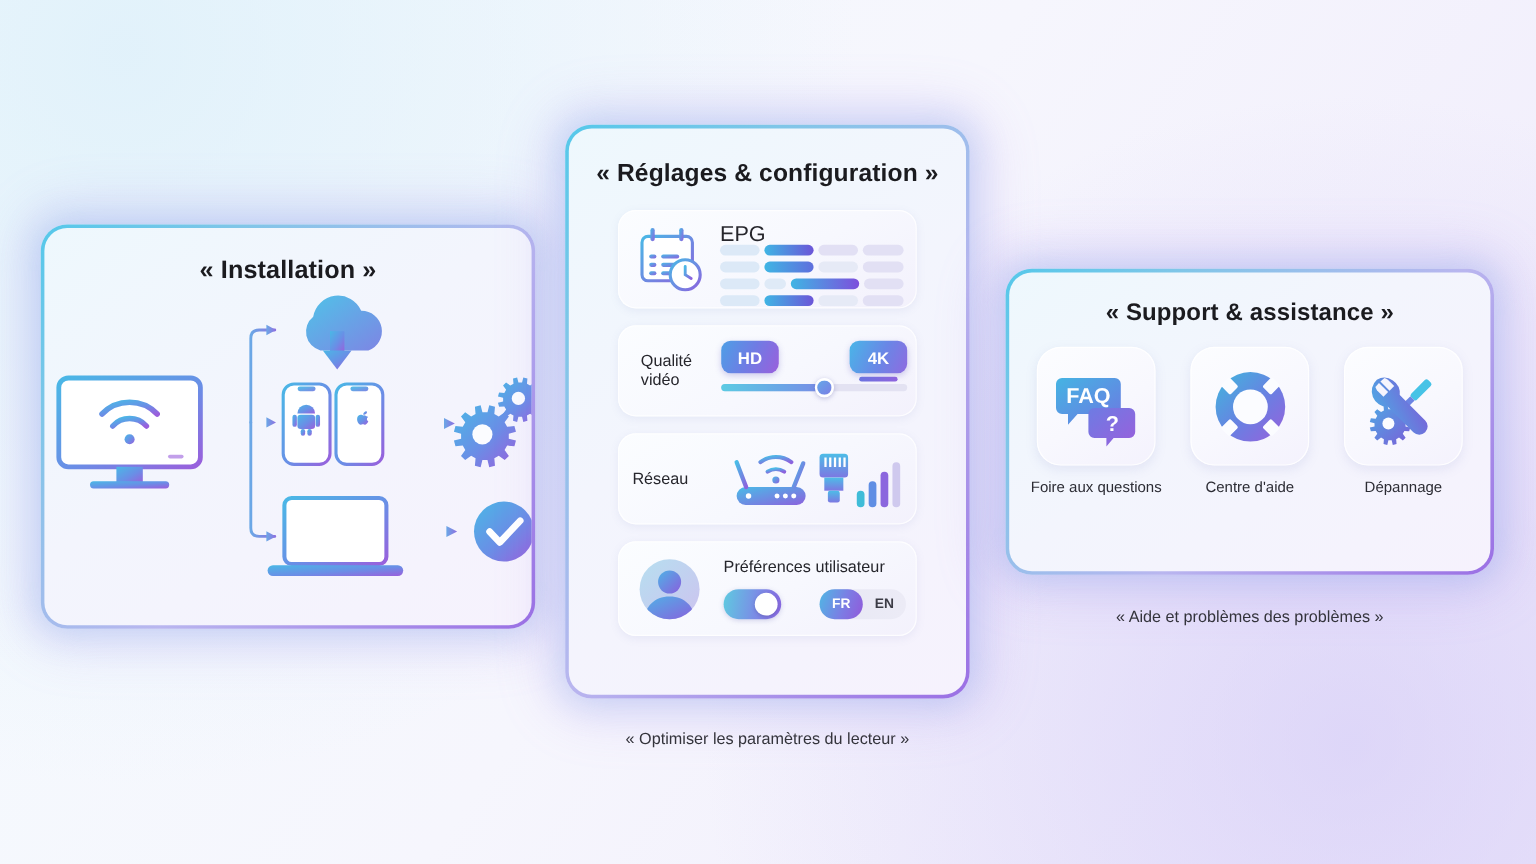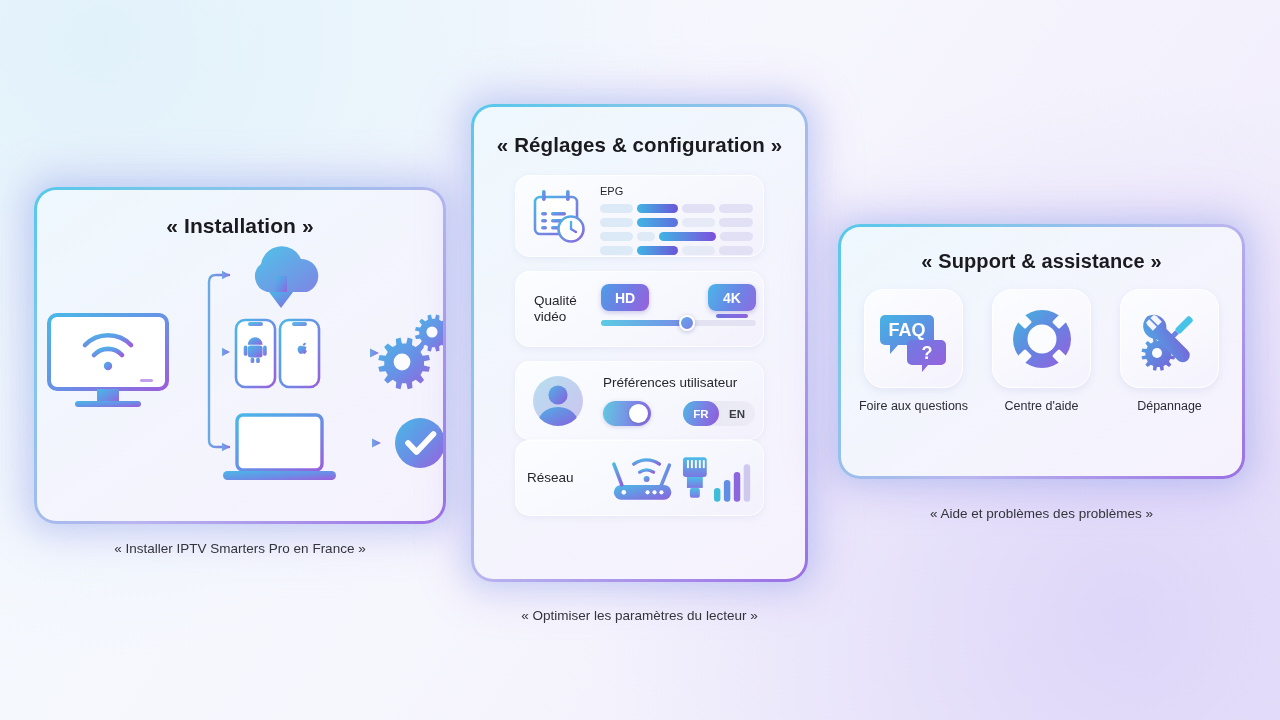--- a/index.html
+++ b/index.html
@@ -64,21 +64,21 @@
     padding: 0 12px;
   }
   #row-epg    { height: 82px; }
   #row-qual   { height: 76px; padding-left: 19px; }
   #row-net    { height: 76px; }
   #row-pref   { height: 79px; margin-bottom: 0; }
   .row-label { font-size: 13.5px; color: #26262c; line-height: 1.22; }
   #caption-settings { left: 471px; top: 608px; width: 337px; }
 
   
-  .epg-title { position: absolute; left: 85px; top: 10px; font-size: 11px; color: #26262c; }
+  .epg-title { position: absolute; left: 85px; top: 10px; font-size: 18px; color: #26262c; }
   .epg-bars { position: absolute; left: 85px; top: 29px; right: 11px; }
   .epg-line { display: flex; gap: 4px; margin-bottom: 5px; height: 9px; }
   .epg-seg { border-radius: 5px; height: 9px; }
 
   
   .badge {
     border-radius: 8px; color: #fff; font-weight: 700; font-size: 14px;
     display: flex; align-items: center; justify-content: center;
     background: linear-gradient(115deg, #4e9fe6 0%, #6f7ce4 50%, #9a5fdc 100%);
     box-shadow: 0 2px 5px rgba(100,90,190,.30);
@@ -234,21 +234,20 @@
           <path d="M344 201 l-9 -4.6 0 9.2 z" fill="url(#gArr)"></path>
         </g>
 
         <g>
           <circle cx="383" cy="201" r="25" fill="url(#gBP)"></circle>
           <path d="M371 201 l8.5 9 17 -18" fill="none" stroke="#fff" stroke-width="5.6" stroke-linecap="round" stroke-linejoin="round"></path>
         </g>
       </svg>
     </div>
   </div>
-  <div class="caption" id="caption-install">« Installer IPTV Smarters Pro en France »</div>
 
   <div class="card" id="card-settings">
     <div class="card-inner">
       <div class="card-title">« Réglages &amp; configuration »</div>
 
       <div class="rows">
 
         <div class="row" id="row-epg">
           <svg width="62" height="60" viewBox="0 0 62 60">
             <defs>
@@ -309,51 +308,20 @@
           <div class="badge" id="badge-hd">HD</div>
           <div class="badge" id="badge-4k">4K</div>
           <div id="badge-4k-stand"></div>
           <div id="slider">
             <div class="slider-track"></div>
             <div class="slider-fill"></div>
             <div class="slider-knob"></div>
           </div>
         </div>
 
-        <div class="row" id="row-pref">
-          <svg width="62" height="62" viewBox="0 0 62 62">
-            <defs>
-              <linearGradient id="gAvB" x1="0" y1="0" x2="1" y2="1">
-                <stop offset="0%" stop-color="#b6dff0"></stop>
-                  <stop offset="100%" stop-color="#cdc3ef"></stop>
-              </linearGradient>
-              <linearGradient id="gAvF" x1="0" y1="0" x2="1" y2="1">
-                <stop offset="0%" stop-color="#4fb2e6"></stop>
-                  <stop offset="100%" stop-color="#8a5fdd"></stop>
-              </linearGradient>
-              <clipPath id="clipAv">
-                  <circle cx="31" cy="31" r="25"></circle>
-                </clipPath>
-            </defs>
-            <circle cx="31" cy="31" r="25" fill="url(#gAvB)"></circle>
-            <g clip-path="url(#clipAv)" fill="url(#gAvF)">
-              <circle cx="31" cy="25" r="9.6"></circle>
-              <path d="M31 37 c-13 0 -21 9 -21 20 l42 0 c0 -11 -8 -20 -21 -20z"></path>
-            </g>
-          </svg>
-          <div class="pref-title">Préférences utilisateur</div>
-          <div id="toggle">
-            <div class="knob"></div>
-          </div>
-          <div id="lang-switch">
-            <div class="lang-pill on">FR</div>
-            <div class="lang-pill off">EN</div>
-          </div>
-        </div>
-
         <div class="row" id="row-net">
           <div class="row-label" style="width:72px">Réseau</div>
           <svg width="78" height="62" viewBox="0 0 78 62" style="margin-left:2px">
             <defs>
               <linearGradient id="gRt" x1="0" y1="0" x2="1" y2="1">
                 <stop offset="0%" stop-color="#49bce7"></stop>
                   <stop offset="100%" stop-color="#8c62de"></stop>
               </linearGradient>
             </defs>
             <g fill="none" stroke="url(#gRt)" stroke-width="3.4" stroke-linecap="round">
@@ -388,20 +356,51 @@
             <rect x="12" y="40" width="10" height="10" rx="2" fill="url(#gEt)"></rect>
           </svg>
           <svg width="40" height="56" viewBox="0 0 40 56" style="margin-left:1px">
             <rect x="2" y="38" width="6.5" height="14" rx="3.2" fill="#3fbcd8"></rect>
             <rect x="12" y="30" width="6.5" height="22" rx="3.2" fill="#5f8ee4"></rect>
             <rect x="22" y="22" width="6.5" height="30" rx="3.2" fill="#8b66de"></rect>
             <rect x="32" y="14" width="6.5" height="38" rx="3.2" fill="#cfc9ee"></rect>
           </svg>
         </div>
 
+        <div class="row" id="row-pref">
+          <svg width="62" height="62" viewBox="0 0 62 62">
+            <defs>
+              <linearGradient id="gAvB" x1="0" y1="0" x2="1" y2="1">
+                <stop offset="0%" stop-color="#b6dff0"></stop>
+                  <stop offset="100%" stop-color="#cdc3ef"></stop>
+              </linearGradient>
+              <linearGradient id="gAvF" x1="0" y1="0" x2="1" y2="1">
+                <stop offset="0%" stop-color="#4fb2e6"></stop>
+                  <stop offset="100%" stop-color="#8a5fdd"></stop>
+              </linearGradient>
+              <clipPath id="clipAv">
+                  <circle cx="31" cy="31" r="25"></circle>
+                </clipPath>
+            </defs>
+            <circle cx="31" cy="31" r="25" fill="url(#gAvB)"></circle>
+            <g clip-path="url(#clipAv)" fill="url(#gAvF)">
+              <circle cx="31" cy="25" r="9.6"></circle>
+              <path d="M31 37 c-13 0 -21 9 -21 20 l42 0 c0 -11 -8 -20 -21 -20z"></path>
+            </g>
+          </svg>
+          <div class="pref-title">Préférences utilisateur</div>
+          <div id="toggle">
+            <div class="knob"></div>
+          </div>
+          <div id="lang-switch">
+            <div class="lang-pill on">FR</div>
+            <div class="lang-pill off">EN</div>
+          </div>
+        </div>
+
       </div>
     </div>
   </div>
   <div class="caption" id="caption-settings">« Optimiser les paramètres du lecteur »</div>
 
   <div class="card" id="card-support">
     <div class="card-inner">
       <div class="card-title">« Support &amp; assistance »</div>
 
       <div class="tiles">

